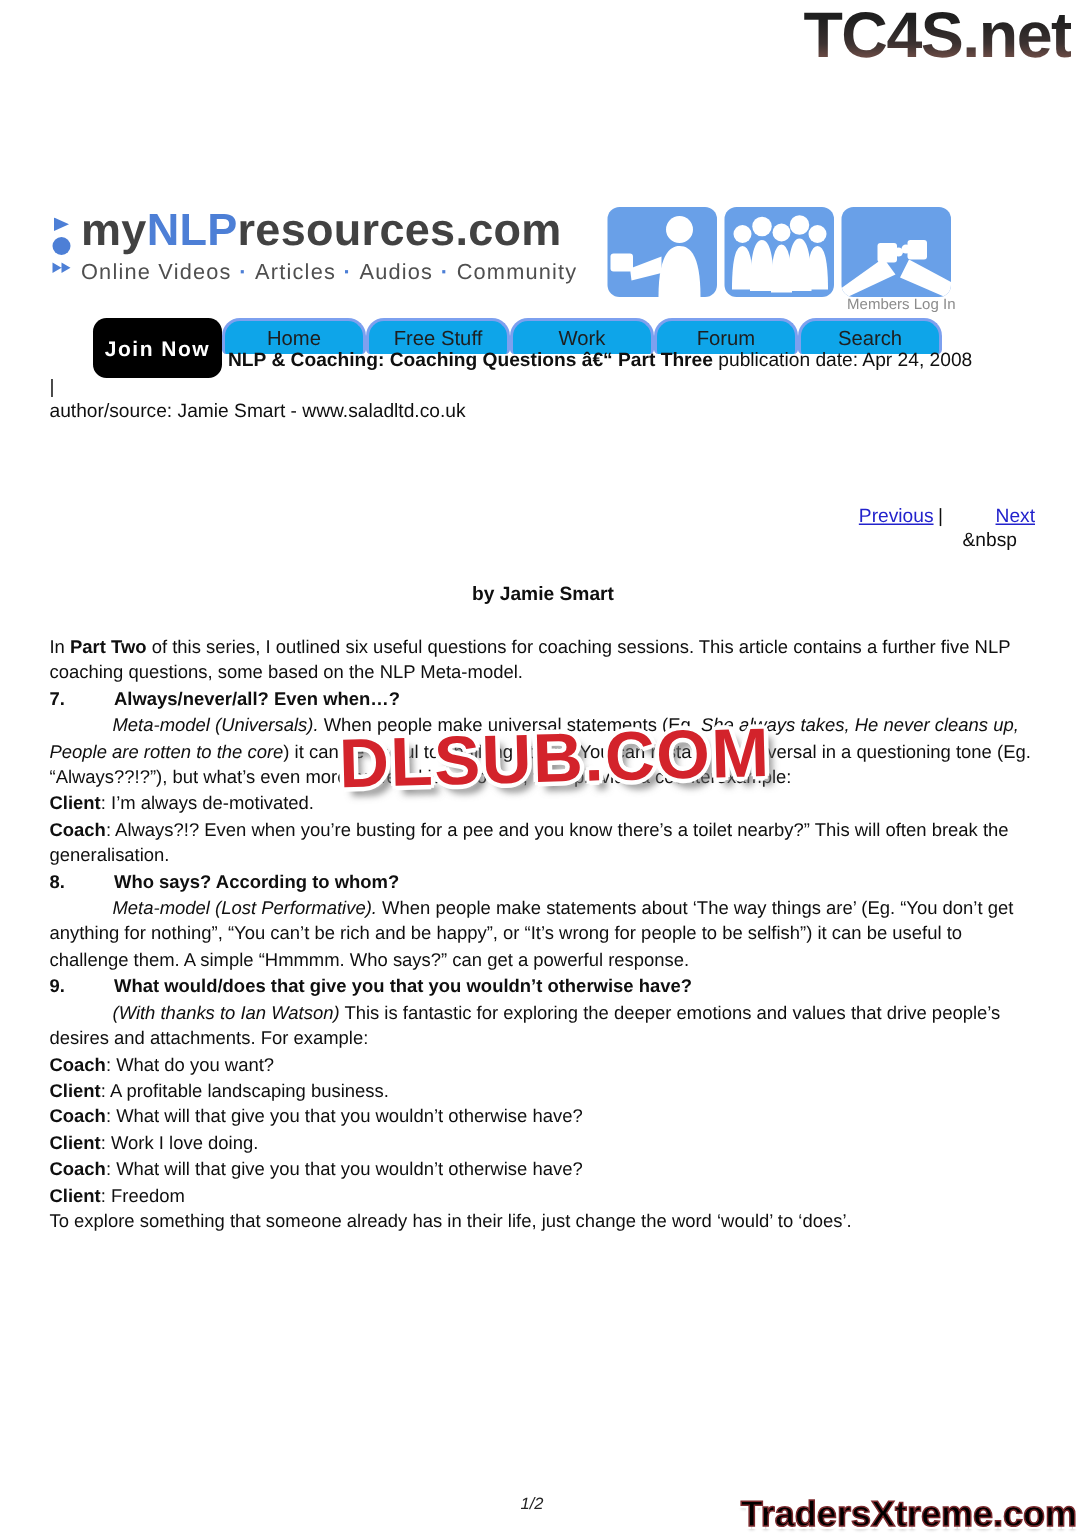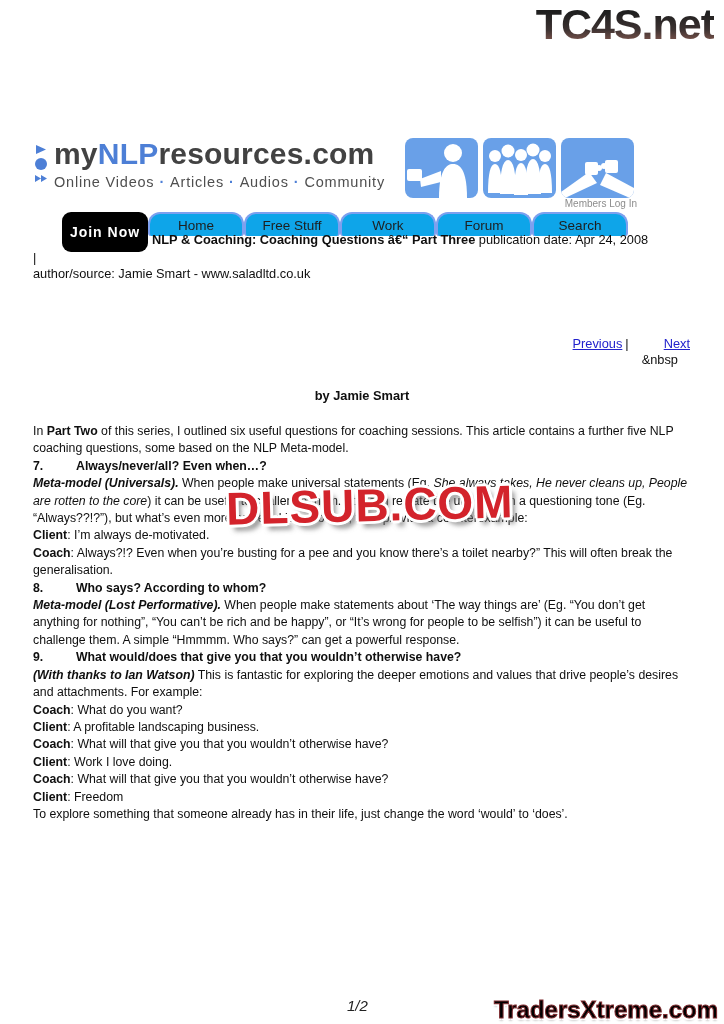--- a/index.html
+++ b/index.html
@@ -48,31 +48,31 @@
   
   .article{position:absolute;left:33px;top:423px;width:662px;font-size:12.3px;line-height:17.4px;}
   .article p{margin:0;}
   .h{font-weight:bold;}
   .num{display:inline-block;width:43px;}
   .mt16{margin-top:15px;}
   .mt36{margin-top:36px;}
   .mt35{margin-top:35px;}
   .b{font-weight:bold;}
   .i{font-style:italic;}
-  .bi{font-weight:bold;font-style:italic;}
+  .bi{font-weight:normal;font-style:italic;margin-left:42px;}
 
   
   .wm-mid{position:absolute;left:226px;top:478px;font-size:46px;font-weight:bold;letter-spacing:1px;
           color:#d3232b;transform:rotate(-1.5deg);
           text-shadow:-2px -2px 0 #fff,2px -2px 0 #fff,-2px 2px 0 #fff,2px 2px 0 #fff,
                       -3px 0 0 #fff,3px 0 0 #fff,0 -3px 0 #fff,0 3px 0 #fff,
                       5px 6px 5px rgba(110,110,110,.75);}
 
   
-  .pagenum{position:absolute;left:347px;top:997px;font-size:15px;font-style:italic;color:#222;}
+  .pagenum{position:absolute;left:347px;top:997px;font-size:11px;font-style:italic;color:#222;}
   .wm-bottom{position:absolute;right:6px;bottom:0px;font-size:24px;font-weight:bold;color:#000000;
              -webkit-text-stroke:1px #7e2a2e;
              text-shadow:-2px -2px 0 #fff,2px -2px 0 #fff,-2px 2px 0 #fff,2px 2px 0 #fff,0 3px 2px #cfcfcf;}
 </style>
 </head>
 <body>
 
 <div class="page">
 
   <div class="wm-top">TC4S.net</div>

